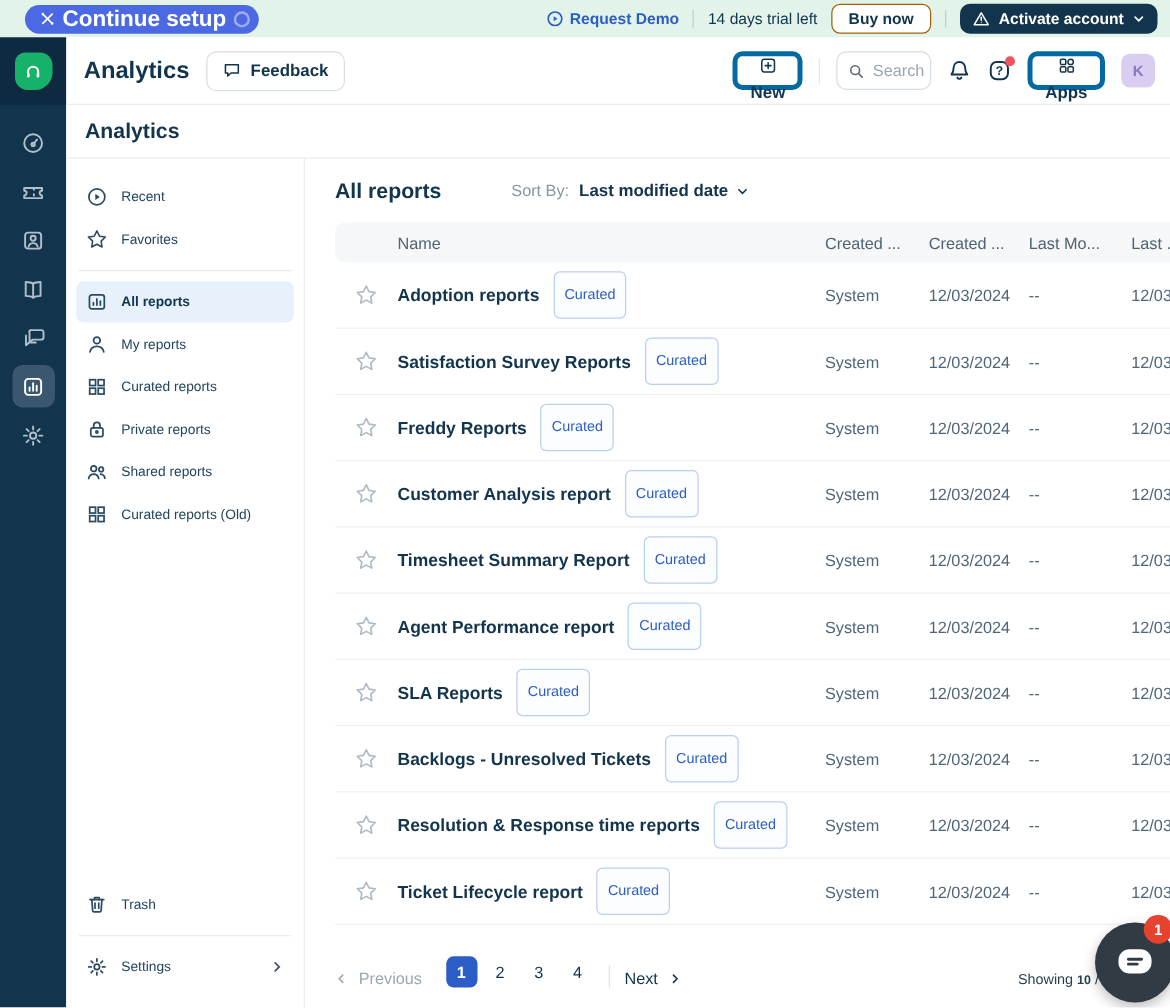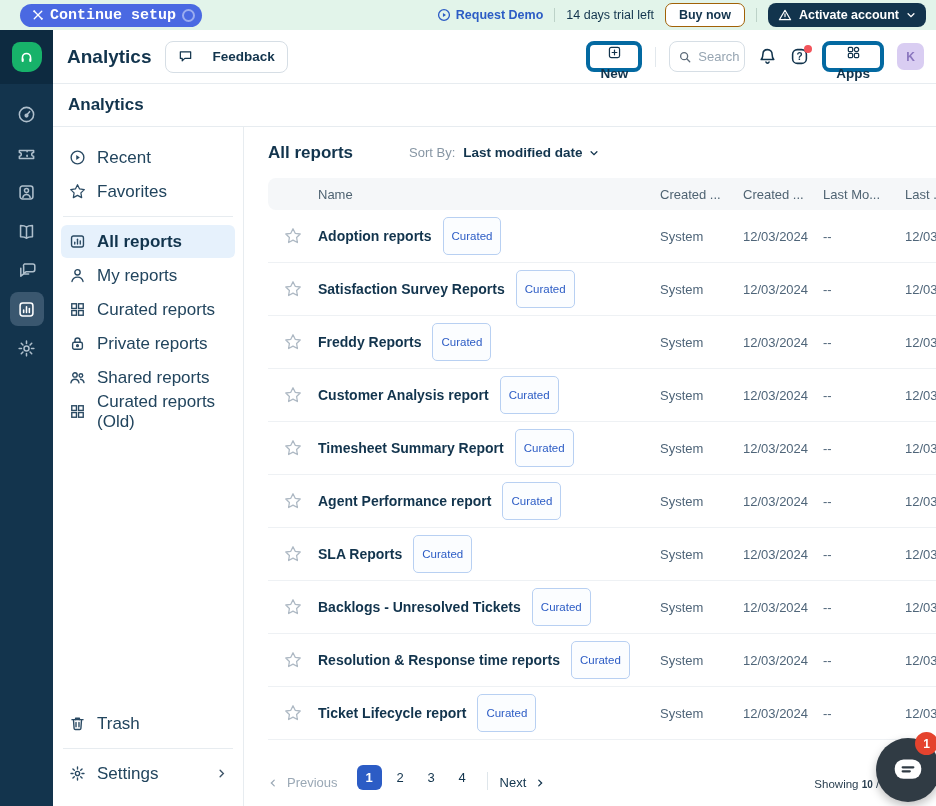--- a/index.html
+++ b/index.html
@@ -2,58 +2,58 @@
 <html><head>
 <meta charset="utf-8">
 <style>
   * { margin:0; padding:0; box-sizing:border-box; }
   html,body { width:936px; height:806px; overflow:hidden; }
   body { font-family:"Liberation Sans", sans-serif; background:#fff; color:#12344D; position:relative; }
   svg { display:block; }
 
   
   .topbar { height:30px; background:#E2F4EA; display:flex; align-items:center; justify-content:space-between; padding:0 10px 0 20px; }
-  .setup-pill { background:#4A69E2; color:#fff; border:none; border-radius:999px; height:23px; display:inline-flex; align-items:center; gap:6px; padding:0 7px 0 12px; font-size:15px; font-weight:bold; font-family:Liberation Mono, monospace; cursor:pointer; }
+  .setup-pill { background:#4A69E2; color:#fff; border:none; border-radius:999px; height:23px; display:inline-flex; align-items:center; gap:6px; padding:0 7px 0 12px; font-size:18px; font-weight:bold; font-family:Liberation Sans, sans-serif; cursor:pointer; }
   .progress-ring { width:13px; height:13px; border-radius:50%; border:2px solid rgba(255,255,255,.45); }
   .topbar-right { display:flex; align-items:center; gap:11px; font-size:12.5px; }
   .request-demo { color:#2C5CC5; font-weight:bold; display:inline-flex; align-items:center; gap:5px; background:none; border:none; font-family:inherit; font-size:12.5px; cursor:pointer; }
   .vdiv { width:1px; height:14px; background:#BCD2C8; }
   .trial-text { color:#12344D; }
   .buy-now { background:#fff; border:1px solid #a16207; border-radius:7px; padding:4px 13px; font-size:12.5px; font-weight:bold; color:#12344D; font-family:inherit; cursor:pointer; }
   .activate-btn { background:#12344D; color:#fff; border:none; border-radius:8px; padding:5px 10px; display:inline-flex; align-items:center; gap:7px; font-size:12.5px; font-weight:bold; font-family:inherit; cursor:pointer; }
 
   
   .icon-rail { position:absolute; left:0; top:30px; width:53px; bottom:0; background:#13344D; display:flex; flex-direction:column; align-items:center; }
   .logo-box { width:53px; height:54px; background:#0D2A40; display:grid; place-items:center; }
   .logo-mark { width:30px; height:30px; background:#17B26A; border-radius:8px 10px 14px 10px; display:grid; place-items:center; color:#fff; }
   .rail-icons { display:flex; flex-direction:column; gap:5px; padding-top:13px; }
   .rail-icon { width:34px; height:34px; display:grid; place-items:center; color:#AFBFCC; border-radius:8px; cursor:pointer; }
   .rail-icon.active { background:#3A576F; color:#fff; }
 
   
   .header-row { position:absolute; left:53px; top:30px; right:0; height:54px; background:#fff; border-bottom:1px solid #E7ECF0; display:flex; align-items:center; padding:0 12px 0 14px; gap:14px; }
   .app-title { font-size:19px; font-weight:bold; color:#12344D; }
-  .feedback-btn { border:1px solid #D6DEE5; background:#fff; border-radius:8px; height:32px; padding:0 12px; display:inline-flex; align-items:center; gap:19px; font-size:13.5px; font-weight:bold; color:#12344D; font-family:inherit; cursor:pointer; }
+  .feedback-btn { border:1px solid #D6DEE5; background:#fff; border-radius:8px; height:32px; padding:0 12px; display:inline-flex; align-items:center; gap:7px; font-size:13.5px; font-weight:bold; color:#12344D; font-family:inherit; cursor:pointer; }
   .header-right { margin-left:auto; display:flex; align-items:center; gap:13px; }
   .ghost-btn { border:4px solid #0369a1; background:#fff; border-radius:8px; height:31px; padding:0 10px; display:inline-flex; align-items:center; gap:6px; font-size:13.5px; font-weight:bold; color:#12344D; font-family:inherit; cursor:pointer;flex-direction:column; }
   .hdr-div { width:1px; height:20px; background:#E2E8ED; }
   .search-box { border:1px solid #D6DEE5; border-radius:8px; height:31px; width:76px; display:flex; align-items:center; gap:6px; padding:0 8px; color:#97A5B2; }
   .search-box input { border:none; outline:none; width:42px; font-size:13px; font-family:inherit; color:#12344D; background:transparent; }
   .search-box input::placeholder { color:#97A5B2; }
   .icon-btn { background:none; border:none; color:#12344D; cursor:pointer; position:relative; padding:0; }
   .help-dot { position:absolute; top:-2px; right:-3px; width:8px; height:8px; border-radius:50%; background:#F2545B; }
   .avatar { width:27px; height:27px; border-radius:7px; background:#D9CDF2; color:#8A76BE; font-weight:bold; font-size:12px; display:grid; place-items:center; cursor:pointer; }
 
   
   .section-row { position:absolute; left:53px; top:84px; right:0; height:43px; border-bottom:1px solid #E7ECF0; display:flex; align-items:center; padding-left:15px; background:#fff; }
   .section-title { font-size:17px; font-weight:bold; color:#12344D; }
 
   
   .sidebar { position:absolute; left:53px; top:127px; width:191px; bottom:0; border-right:1px solid #E7ECF0; background:#fff; display:flex; flex-direction:column; padding:14px 8px 16px; gap:1px; }
-  .side-item { height:33px; display:flex; align-items:center; gap:11px; padding:0 8px; border-radius:6px; font-size:17px; color:#22455E; cursor:pointer; }
+  .side-item { height:33px; display:flex; align-items:center; gap:11px; padding:0 8px; border-radius:6px; font-size:11px; color:#22455E; cursor:pointer; }
   .side-item .s-ic { color:#2A4A63; flex:0 0 auto; }
   .side-item.active { background:#E6F1FC; font-weight:bold; color:#12344D; }
   .side-div { height:1px; background:#E7ECF0; margin:7px 2px; }
   .side-spacer { flex:1; }
   .chev-right { margin-left:auto; color:#3E5468; }
 
   
   .main { position:absolute; left:244px; top:127px; right:0; bottom:0; background:#fff; padding-left:24px; overflow:hidden; }
   .main-title-row { height:51px; display:flex; align-items:center; gap:24px; }
   .main-title { font-size:17px; font-weight:bold; color:#12344D; }

